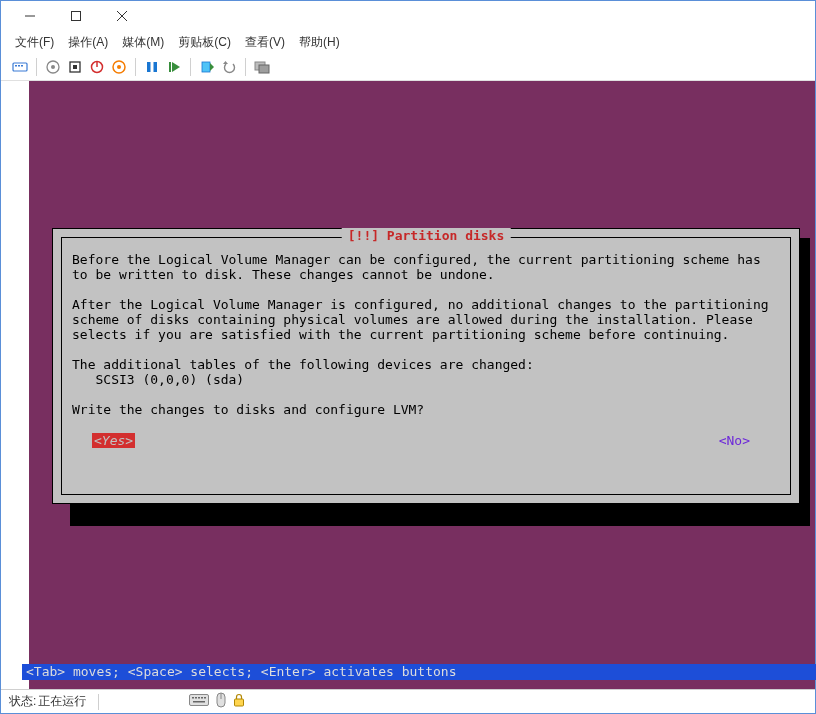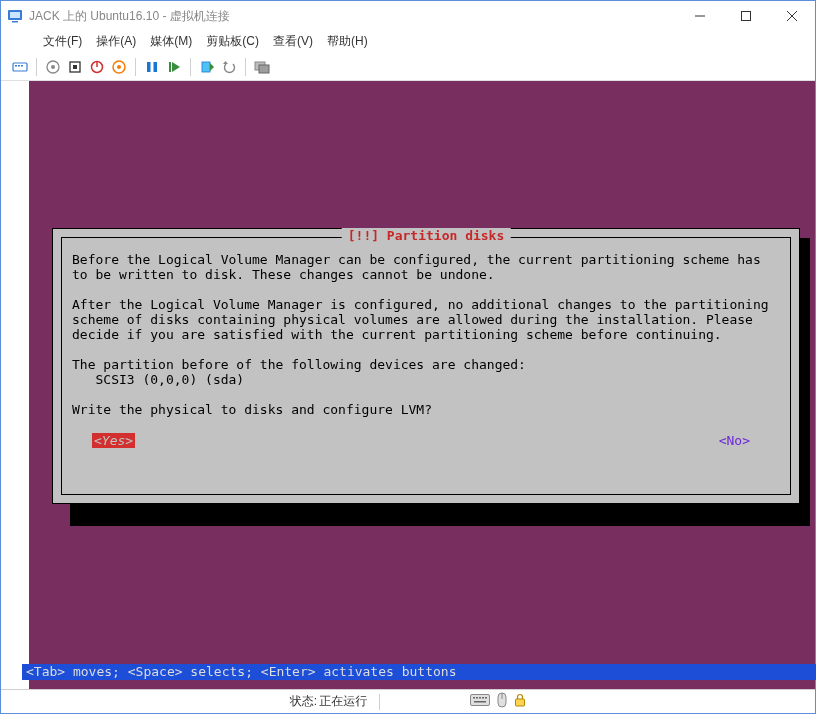--- a/index.html
+++ b/index.html
@@ -42,24 +42,24 @@
     .win-controls { display: flex; }
     .win-btn {
       width: 46px; height: 30px;
       display: flex; align-items: center; justify-content: center;
       color: #666;
       cursor: pointer;
     }
     .menubar {
       height: 22px;
       display: flex;
+      align-items: center;
       gap: 2px;
       padding: 0 8px;
       color: #333;
-      margin-left: 28px;
     }
     .menu-item {
       padding: 2px 6px;
       cursor: pointer;
     }
     .toolbar {
       height: 28px;
       display: flex;
       align-items: center;
       padding: 0 10px;
@@ -165,50 +165,40 @@
       font-family: "DejaVu Sans Mono", monospace;
       font-size: 13px;
       padding: 0 4px;
       line-height: 16px;
     }
     .statusbar {
       height: 24px;
       border-top: 1px solid #cfcfcf;
       display: flex;
       align-items: center;
-      justify-content: center;
+      justify-content: flex-start;
       padding: 0 8px;
       font-size: 12px;
       color: #333;
       background: #fff;
     }
     .status-left { display:flex; align-items:center; gap: 2px;}
     .status-sep {
       width:1px; height:16px; background:#cfcfcf; margin: 0 90px 0 10px;
     }
     .status-icons {
       display: flex; align-items: center; gap: 6px;
     }
   </style>
 </head>
 <body>
 
 <div class="window">
 
   <div class="titlebar">
-    <div class="titlebar-left">
-      <span class="titlebar-icon">
-        <svg width="16" height="16" viewBox="0 0 16 16">
-            <rect x="1" y="2" width="14" height="10" rx="1" fill="#3a7bd5"></rect>
-            <rect x="3" y="4" width="10" height="6" fill="#cde4ff"></rect>
-            <rect x="5" y="13" width="6" height="1.5" fill="#3a7bd5"></rect>
-          </svg>
-      </span>
-      <span>JACK 上的 Ubuntu16.10 - 虚拟机连接</span>
-    </div>
     <div class="win-controls">
       <div class="win-btn">
         <svg width="10" height="10">
             <line x1="0" y1="5" x2="10" y2="5" stroke="#333" stroke-width="1"></line>
           </svg>
       </div>
       <div class="win-btn">
         <svg width="10" height="10">
             <rect x="0.5" y="0.5" width="9" height="9" fill="none" stroke="#333" stroke-width="1"></rect>
           </svg>
@@ -301,26 +291,26 @@
   </div>
 
   <div class="vm-area">
     <div class="vm-content">
       <div class="installer-box-shadow"></div>
       <div class="installer-box">
         <div class="installer-inner">
           <span class="installer-title">[!!] Partition disks</span>
           <div class="installer-text"><span>Before the Logical Volume Manager can be configured, the current partitioning scheme has to be written to disk. These changes cannot be undone.</span>
 
-<span>After the Logical Volume Manager is configured, no additional changes to the partitioning scheme of disks containing physical volumes are allowed during the installation. Please decide if you are satisfied with the current partitioning scheme before continuing.</span>
-
-<span>The partition before of the following devices are changed:</span>
+<span>After the Logical Volume Manager is configured, no additional changes to the partitioning scheme of disks containing physical volumes are allowed during the installation. Please selects if you are satisfied with the current partitioning scheme before continuing.</span>
+
+<span>The additional tables of the following devices are changed:</span>
 <span>   SCSI3 (0,0,0) (sda)</span>
 
-<span>Write the physical to disks and configure LVM?</span></div>
+<span>Write the changes to disks and configure LVM?</span></div>
           <div class="installer-buttons">
             <span class="btn-yes">&lt;Yes&gt;</span>
             <span class="btn-no">&lt;No&gt;</span>
           </div>
         </div>
       </div>
       <div class="hint-bar">&lt;Tab&gt; moves; &lt;Space&gt; selects; &lt;Enter&gt; activates buttons</div>
     </div>
   </div>
 

